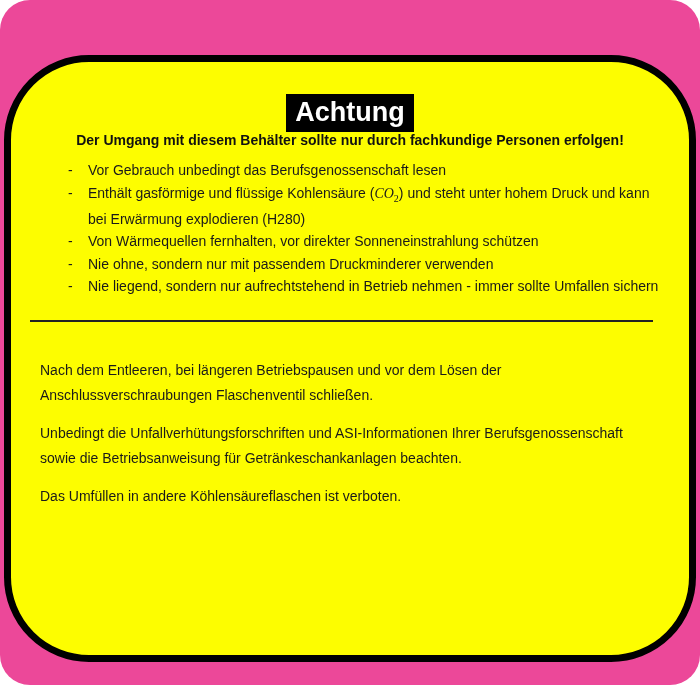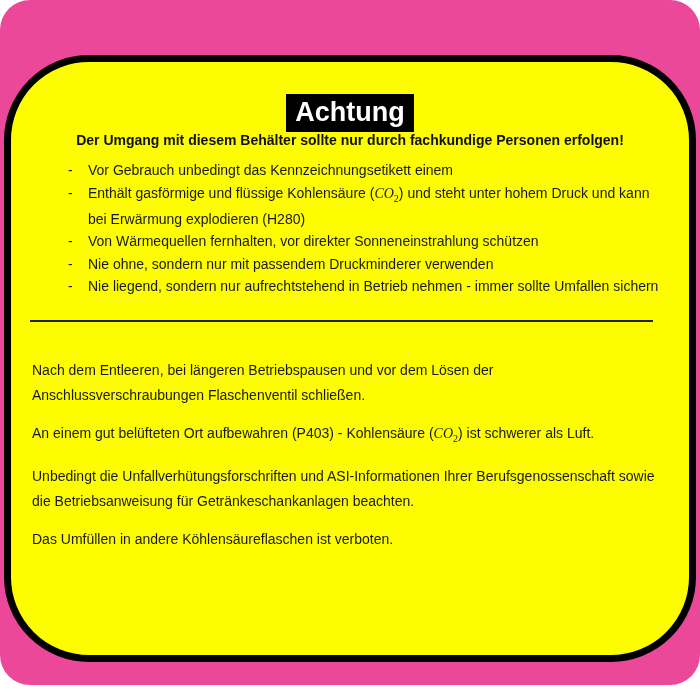--- a/index.html
+++ b/index.html
@@ -83,20 +83,21 @@
     border: none;
     border-top: 2px solid #222222;
     margin: 22px 36px 0 19px;
   }
   .paras {
     padding-left: 21px;
     padding-right: 28px;
     font-size: 14px;
     line-height: 25px;
     color: #1a1a1a;
+    margin-left: 8px;
   }
   .paras .para {
     margin: 0 0 13px 0;
   }
   .paras .para:first-child {
     margin-top: 36px;
   }
 </style>
 </head>
 <body>
@@ -107,21 +108,21 @@
     <div class="title-wrap">
       <span class="title">Achtung</span>
     </div>
 
     <div class="heading">Der Umgang mit diesem Behälter sollte nur durch fachkundige Personen erfolgen!</div>
 
     <div class="bullets">
 
       <div class="bullet">
         <span class="dash">-</span>
-        <span class="btext">Vor Gebrauch unbedingt das Kennzeichnungsetikett einem</span>
+        <span class="btext">Vor Gebrauch unbedingt das Berufsgenossenschaft lesen</span>
       </div>
 
       <div class="bullet">
         <span class="dash">-</span>
         <span class="btext"><span>Enthält gasförmige und flüssige Kohlensäure (</span><span class="math"><span>CO</span><sub>2</sub></span><span>) und steht unter hohem Druck und kann bei Erwärmung explodieren (H280)</span></span>
       </div>
 
       <div class="bullet">
         <span class="dash">-</span>
         <span class="btext">Von Wärmequellen fernhalten, vor direkter Sonneneinstrahlung schützen</span>
@@ -138,21 +139,20 @@
       </div>
 
     </div>
 
     <div class="divider"></div>
 
     <div class="paras">
 
       <p class="para">Nach dem Entleeren, bei längeren Betriebspausen und vor dem Lösen der Anschlussverschraubungen Flaschenventil schließen.</p>
 
-      <p class="para"><span>An einem gut belüfteten Ort aufbewahren (P403) - Kohlensäure (</span><span class="math"><span>CO</span><sub>2</sub></span><span>) ist schwerer als Luft.</span></p>
 
       <p class="para">Unbedingt die Unfallverhütungsforschriften und ASI-Informationen Ihrer Berufsgenossenschaft sowie die Betriebsanweisung für Getränkeschankanlagen beachten.</p>
 
       <p class="para">Das Umfüllen in andere Köhlensäureflaschen ist verboten.</p>
 
     </div>
 
   </div>
 </div>
 

